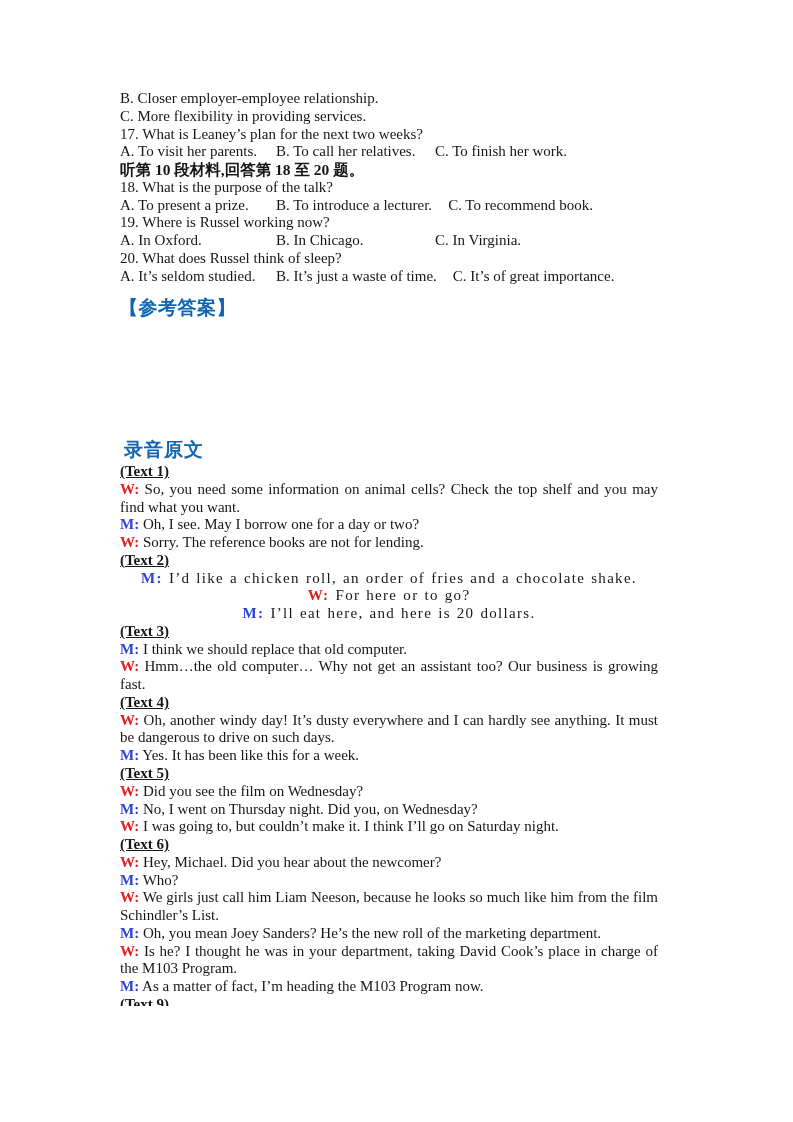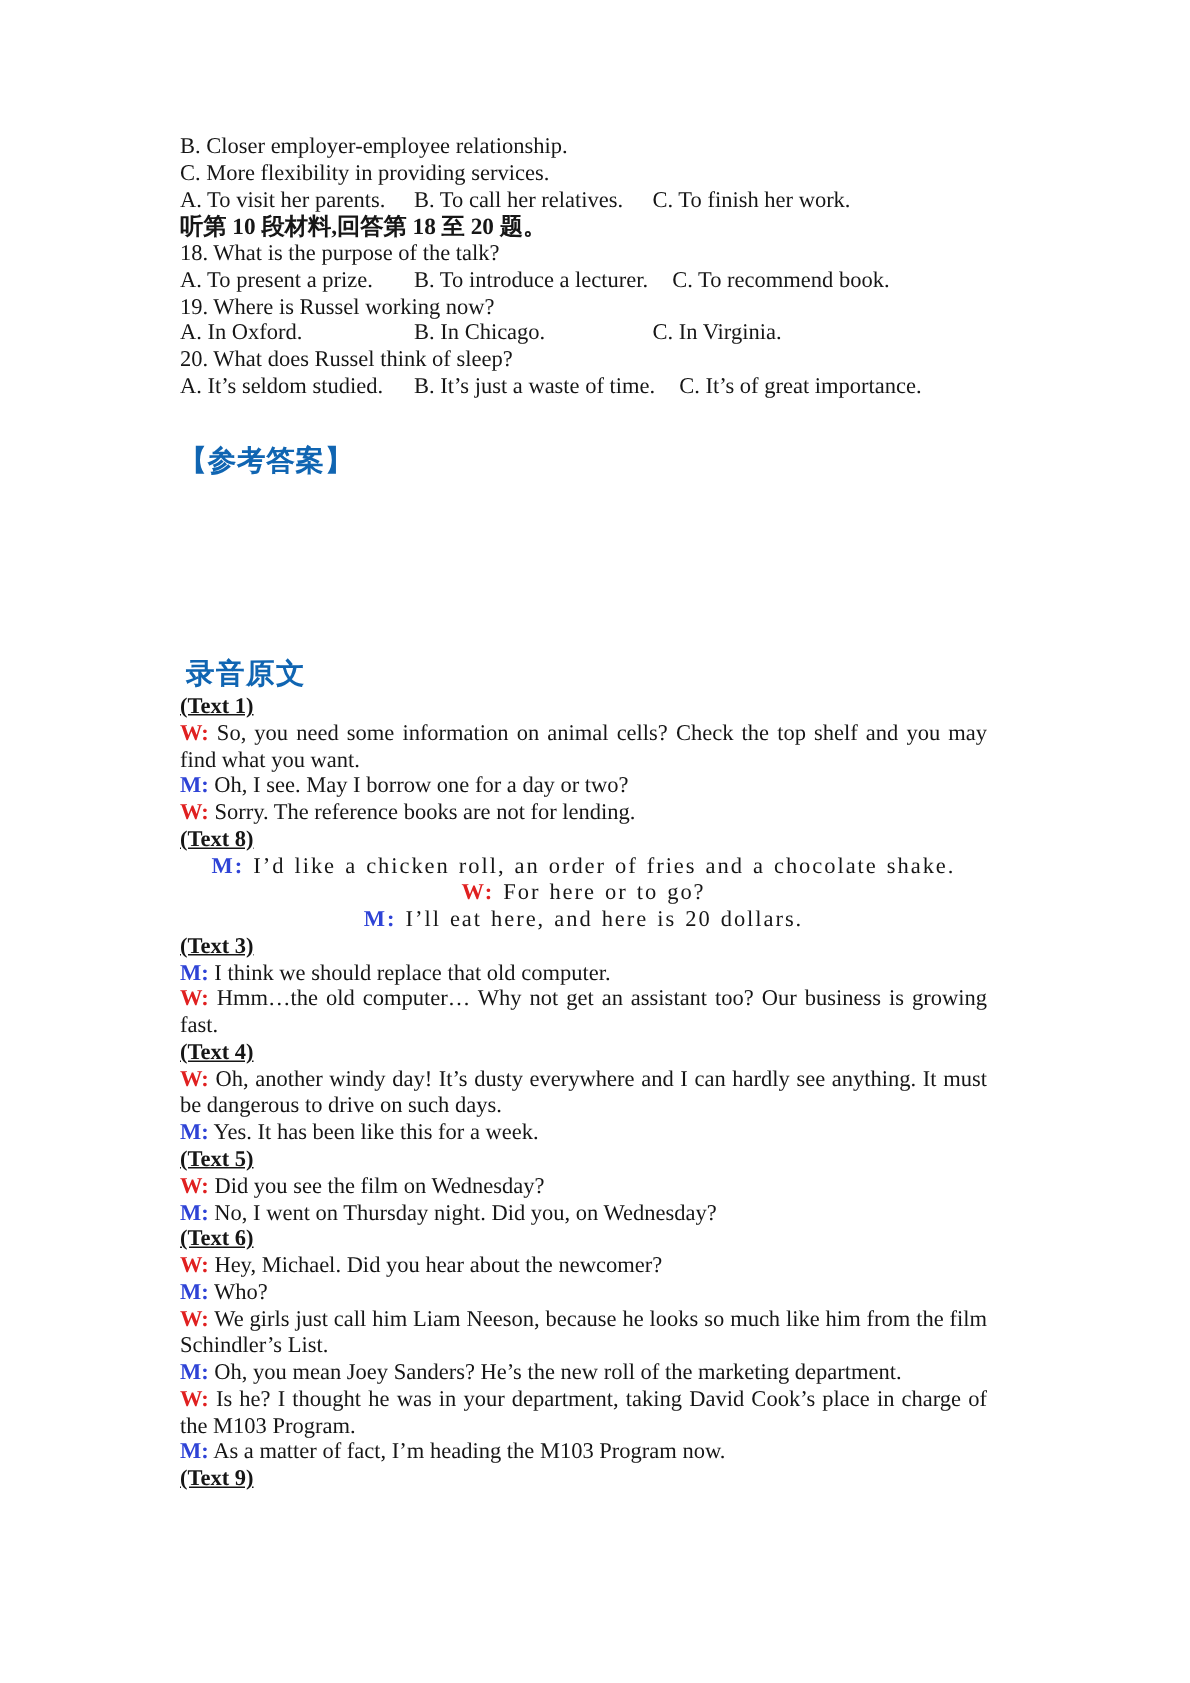--- a/index.html
+++ b/index.html
@@ -76,20 +76,21 @@
   }
 </style>
 </head>
 <body>
 
 <div class="page">
 
   <div class="questions">
       <div class="q-line">B. Closer employer-employee relationship.</div>
       <div class="q-line">C. More flexibility in providing services.</div>
+      <div class="q-line">17. What is Leaney’s plan for the next two weeks?</div>
       <div class="options-row">
         <span>A. To visit her parents.</span>
         <span>B. To call her relatives.</span>
         <span>C. To finish her work.</span>
       </div>
       <div class="q-cjk">听第 10 段材料,回答第 18 至 20 题。</div>
       <div class="q-line">18. What is the purpose of the talk?</div>
       <div class="options-row">
         <span>A. To present a prize.</span>
         <span>B. To introduce a lecturer.</span>
@@ -112,33 +113,34 @@
   <div class="answers-heading">【参考答案】</div>
 
 
   <div class="transcript-heading">录音原文</div>
 
   <div class="transcript">
       <div class="t-line t-label">(Text 1)</div>
       <div class="t-line"><span class="speaker w">W:</span> <span>So, you need some information on animal cells? Check the top shelf and you may find what you want.</span></div>
       <div class="t-line"><span class="speaker m">M:</span> <span>Oh, I see. May I borrow one for a day or two?</span></div>
       <div class="t-line"><span class="speaker w">W:</span> <span>Sorry. The reference books are not for lending.</span></div>
-      <div class="t-line t-label">(Text 8)</div>
+      <div class="t-line t-label">(Text 2)</div>
       <div class="t-line spread"><span class="speaker m">M:</span> <span>I’d like a chicken roll, an order of fries and a chocolate shake.</span></div>
       <div class="t-line spread"><span class="speaker w">W:</span> <span>For here or to go?</span></div>
       <div class="t-line spread"><span class="speaker m">M:</span> <span>I’ll eat here, and here is 20 dollars.</span></div>
       <div class="t-line t-label">(Text 3)</div>
       <div class="t-line"><span class="speaker m">M:</span> <span>I think we should replace that old computer.</span></div>
       <div class="t-line"><span class="speaker w">W:</span> <span>Hmm…the old computer… Why not get an assistant too? Our business is growing fast.</span></div>
       <div class="t-line t-label">(Text 4)</div>
       <div class="t-line"><span class="speaker w">W:</span> <span>Oh, another windy day! It’s dusty everywhere and I can hardly see anything. It must be dangerous to drive on such days.</span></div>
       <div class="t-line"><span class="speaker m">M:</span> <span>Yes. It has been like this for a week.</span></div>
       <div class="t-line t-label">(Text 5)</div>
       <div class="t-line"><span class="speaker w">W:</span> <span>Did you see the film on Wednesday?</span></div>
       <div class="t-line"><span class="speaker m">M:</span> <span>No, I went on Thursday night. Did you, on Wednesday?</span></div>
+      <div class="t-line"><span class="speaker w">W:</span> <span>I was going to, but couldn’t make it. I think I’ll go on Saturday night.</span></div>
       <div class="t-line t-label">(Text 6)</div>
       <div class="t-line"><span class="speaker w">W:</span> <span>Hey, Michael. Did you hear about the newcomer?</span></div>
       <div class="t-line"><span class="speaker m">M:</span> <span>Who?</span></div>
       <div class="t-line"><span class="speaker w">W:</span> <span>We girls just call him Liam Neeson, because he looks so much like him from the film Schindler’s List.</span></div>
       <div class="t-line"><span class="speaker m">M:</span> <span>Oh, you mean Joey Sanders? He’s the new roll of the marketing department.</span></div>
       <div class="t-line"><span class="speaker w">W:</span> <span>Is he? I thought he was in your department, taking David Cook’s place in charge of the M103 Program.</span></div>
       <div class="t-line"><span class="speaker m">M:</span> <span>As a matter of fact, I’m heading the M103 Program now.</span></div>
       <div class="t-line t-label">(Text 9)</div>
     </div>
 

